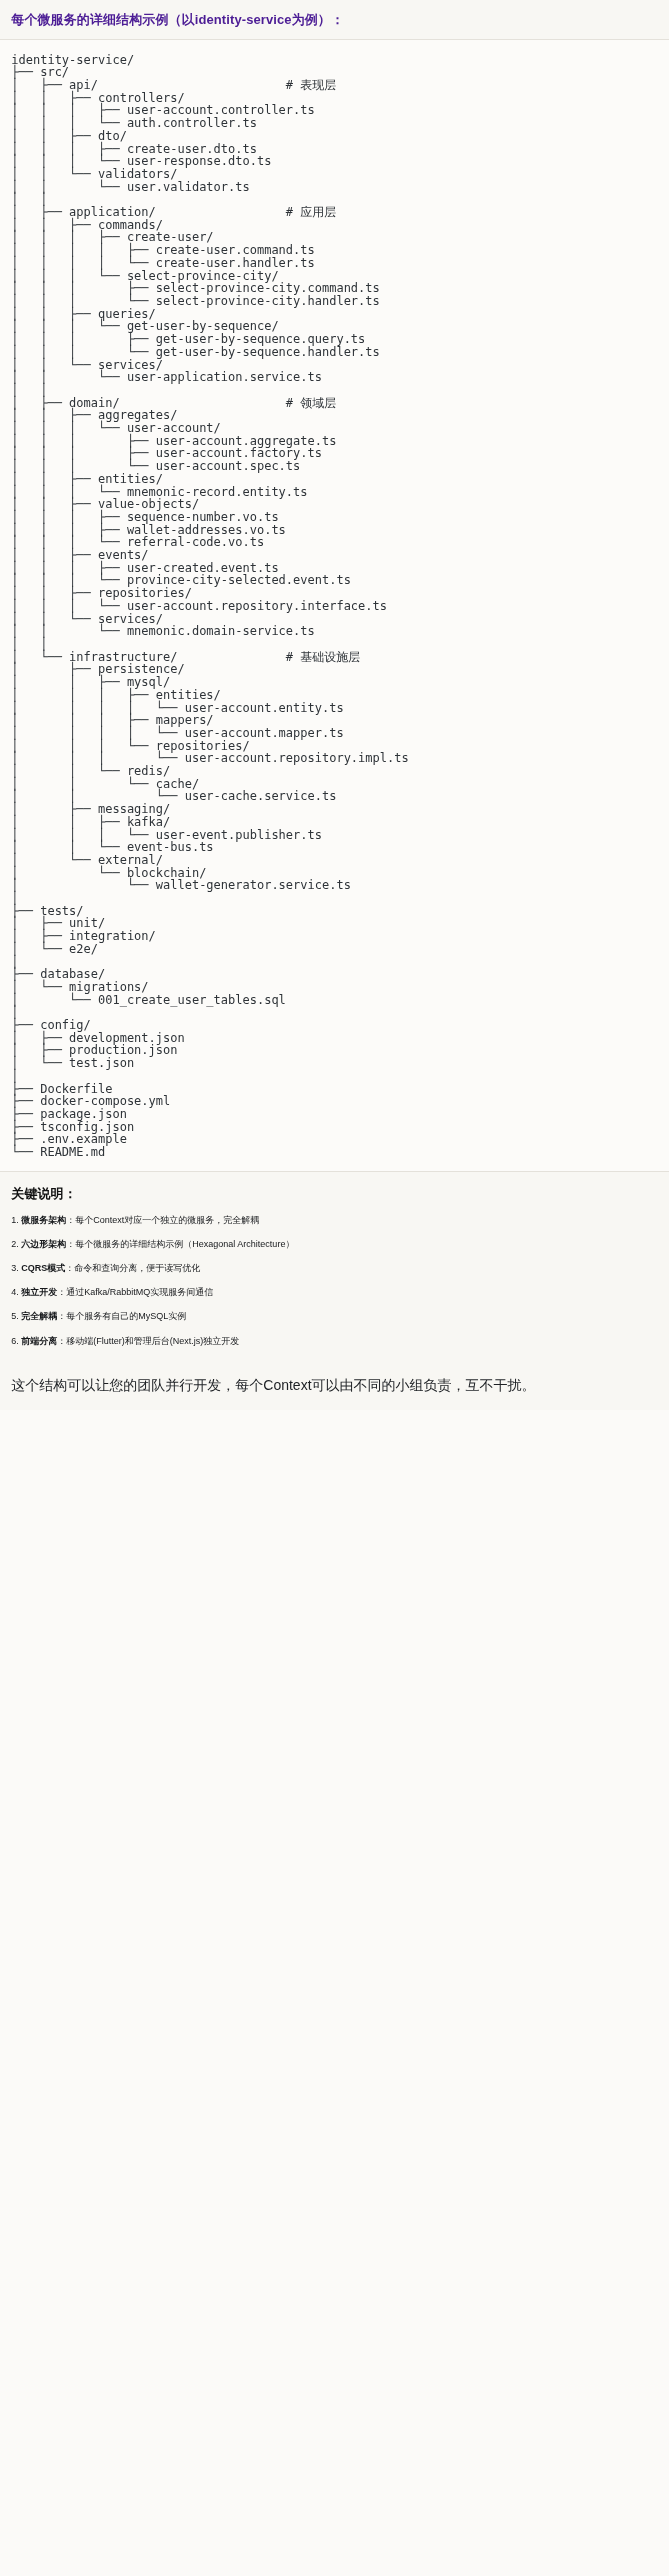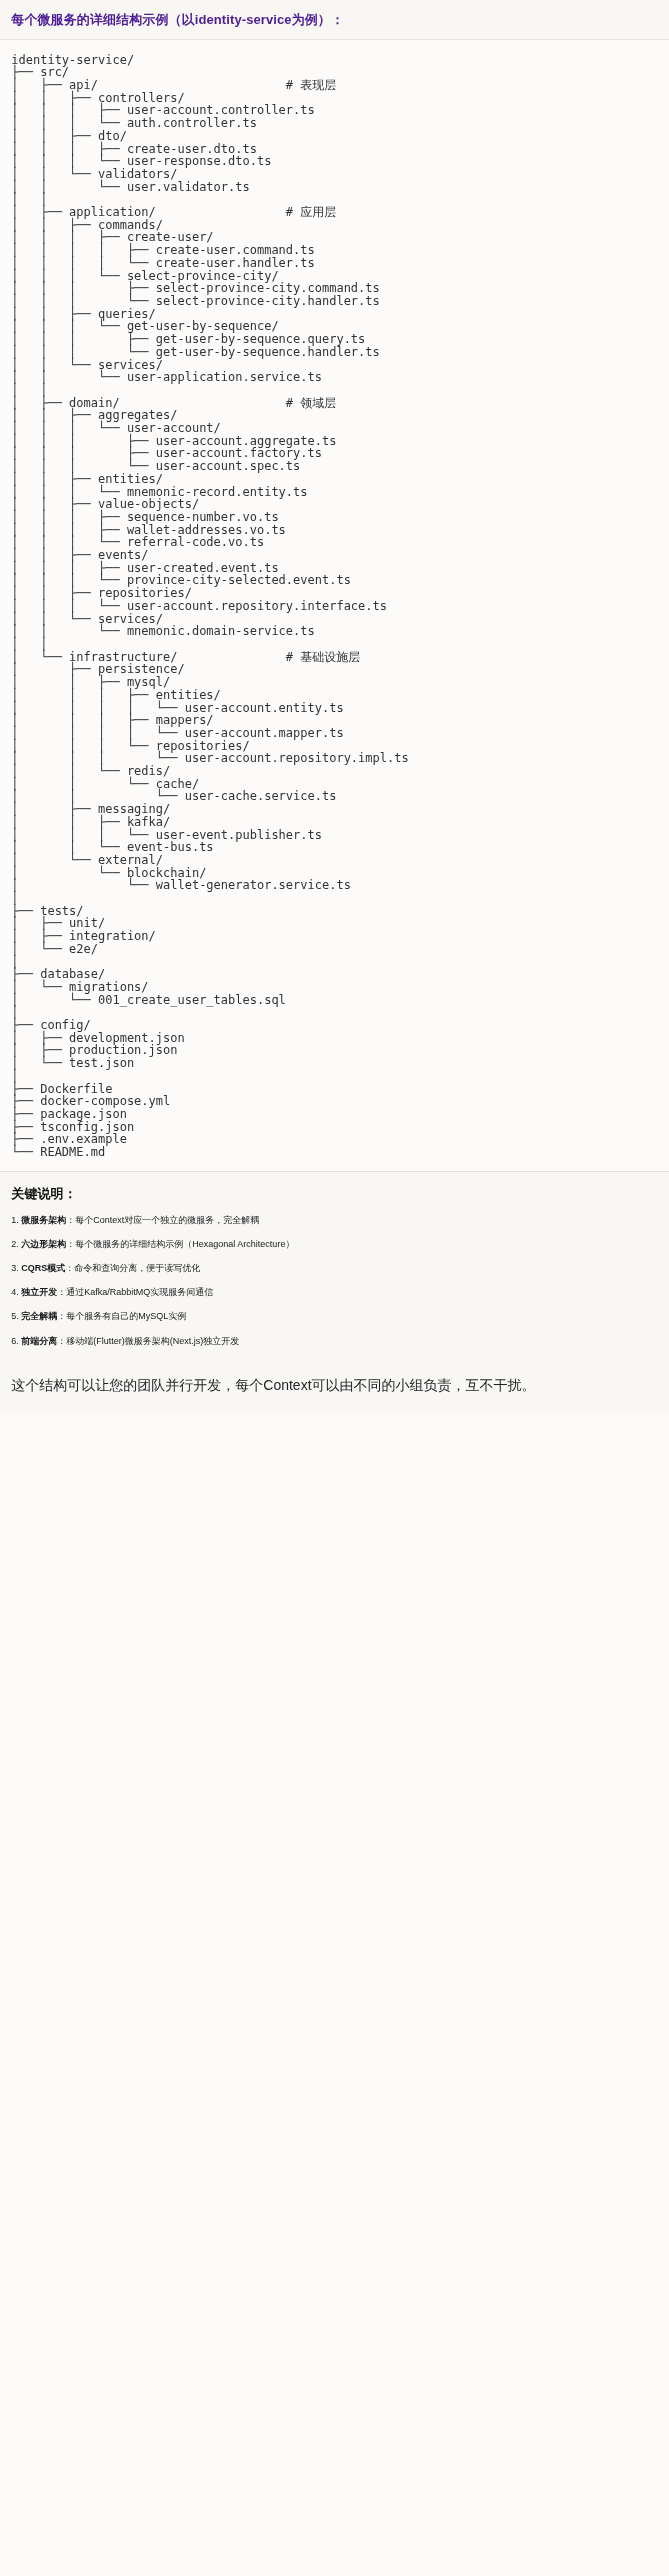--- a/index.html
+++ b/index.html
@@ -205,21 +205,21 @@
   </div>
 
   <div class="notes-block">
     <h2 class="notes-title">关键说明：</h2>
     <ol class="notes-list" id="notes-list">
         <li><span class="note-term">微服务架构</span><span class="note-sep">：</span><span class="note-text">每个Context对应一个独立的微服务，完全解耦</span></li>
         <li><span class="note-term">六边形架构</span><span class="note-sep">：</span><span class="note-text">每个微服务的详细结构示例（Hexagonal Architecture）</span></li>
         <li><span class="note-term">CQRS模式</span><span class="note-sep">：</span><span class="note-text">命令和查询分离，便于读写优化</span></li>
         <li><span class="note-term">独立开发</span><span class="note-sep">：</span><span class="note-text">通过Kafka/RabbitMQ实现服务间通信</span></li>
         <li><span class="note-term">完全解耦</span><span class="note-sep">：</span><span class="note-text">每个服务有自己的MySQL实例</span></li>
-        <li><span class="note-term">前端分离</span><span class="note-sep">：</span><span class="note-text">移动端(Flutter)微服务架构(Next.js)独立开发</span></li>
+        <li><span class="note-term">前端分离</span><span class="note-sep">：</span><span class="note-text">移动端(Flutter)和管理后台(Next.js)独立开发</span></li>
       </ol>
   </div>
 
   <div class="footer-block">
     <p class="footer-text">这个结构可以让您的团队并行开发，每个Context可以由不同的小组负责，互不干扰。</p>
   </div>
 
 </div>
 
 

